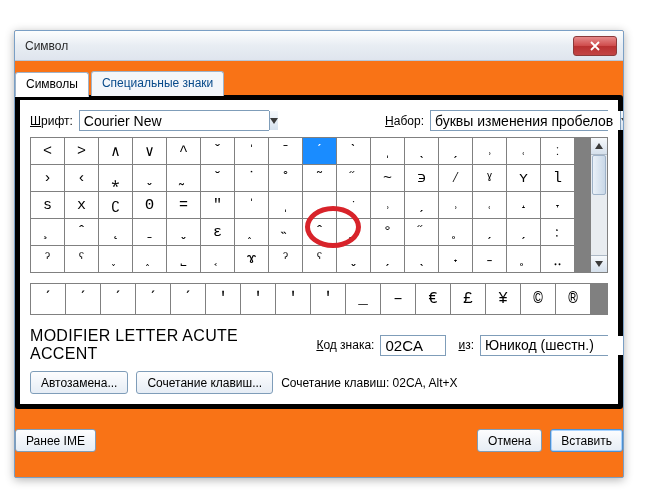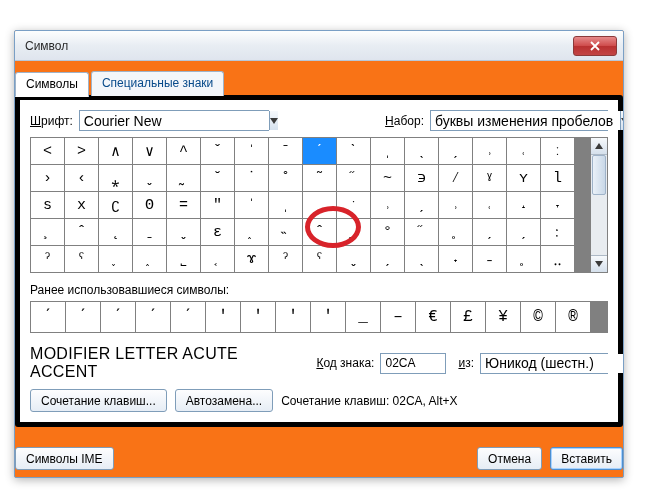--- a/index.html
+++ b/index.html
@@ -63,21 +63,21 @@
   .vscroll .btn:last-child { border-top:1px solid #adb9c6; border-bottom:none;}
   .vscroll .track { flex:1; position:relative; }
   .vscroll .thumb { position:absolute; left:1px; right:1px; top:0; height:40px; background:linear-gradient(to right,#eaf1f8,#c9d8e8); border:1px solid #9fb3c9; border-radius:2px;}
   .recent-label { margin:4px 0 4px; }
   .recent-grid {
     border:1px solid #808080; display:grid; grid-template-columns: repeat(16, 34px);
     grid-auto-rows:30px; gap:1px; background:#808080; margin-bottom:12px;
   }
   .recent-grid .cell { font-size:16px; }
   .charname { font-size:16px; letter-spacing:0.3px; margin-right:12px;}
-  .small-input { border:1px solid #7f9db9; height:21px; padding:0 4px; width:66px; font-size:12px;}
+  .small-input { border:1px solid #7f9db9; height:21px; padding:0 4px; width:66px; font-size:15px;}
   .btn3d {
     border:1px solid #7f9db9; background:linear-gradient(#fdfdfe,#e6edf5);
     padding:3px 10px; border-radius:3px; cursor:pointer; height:23px;
     display:inline-flex; align-items:center;
   }
   .btn3d.primary { border:1px solid #4d8fd0; box-shadow:0 0 0 1px #a8d3ff inset;}
   .footer { display:flex; align-items:center; gap:8px; margin-top:12px; padding-top:8px;}
   .footer .spacer { flex:1; }
   .actions-row { display:flex; gap:8px; align-items:center; margin-top:8px; flex-wrap:wrap;}
   .circle {
@@ -223,21 +223,20 @@
               <div class="thumb"></div>
             </div>
           <div class="btn">
               <svg width="8" height="6" viewBox="0 0 8 6">
                 <path d="M0 0 L8 0 L4 6 Z" fill="#3b3b3b"></path>
               </svg>
             </div>
         </div>
       </div>
 
-      <div class="recent-label">Ранее использовавшиеся символы:</div>
       <div class="recent-grid" id="recent-grid">
           <div class="cell">ˊ</div>
           <div class="cell">ˊ</div>
           <div class="cell">ˊ</div>
           <div class="cell">ˊ</div>
           <div class="cell">ˊ</div>
           <div class="cell">ʹ</div>
           <div class="cell">ʹ</div>
           <div class="cell">ʹ</div>
           <div class="cell">ʹ</div>
@@ -259,26 +258,26 @@
           <input value="Юникод (шестн.)" style="">
           <div class="arrow">
             <svg viewBox="0 0 8 6">
                 <path d="M0 0 L8 0 L4 6 Z" fill="#3b3b3b"></path>
               </svg>
           </div>
         </div>
       </div>
 
       <div class="actions-row">
+        <div class="btn3d">Автозамена...</div>
         <div class="btn3d">Сочетание клавиш...</div>
-        <div class="btn3d">Автозамена...</div>
         <span>Сочетание клавиш: 02CA, Alt+X</span>
       </div>
     </div>
 
     <div class="footer">
-      <div class="btn3d">Символы IME</div>
+      <div class="btn3d">Ранее IME</div>
       <div class="spacer"></div>
       <div class="btn3d">Отмена</div>
       <div class="btn3d primary">Вставить</div>
     </div>
   </div>
 </div>
 
 </body></html>

